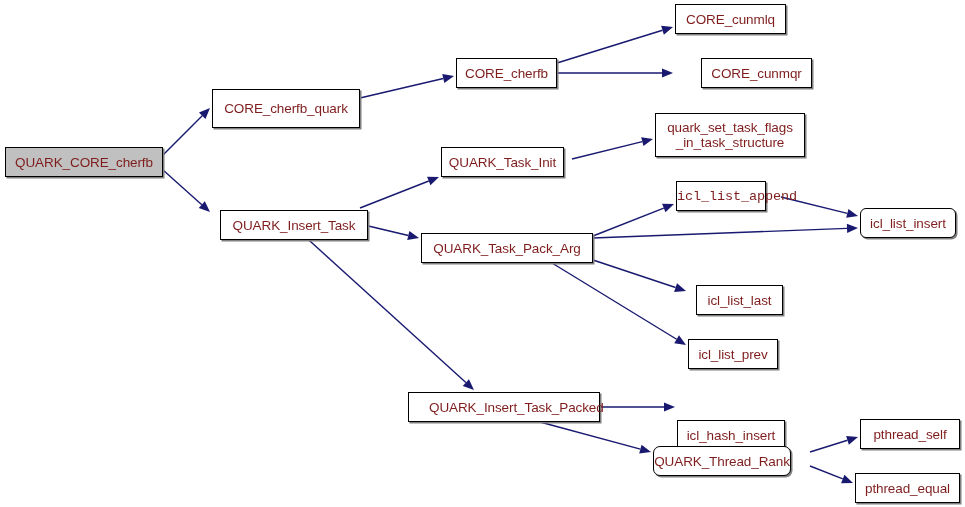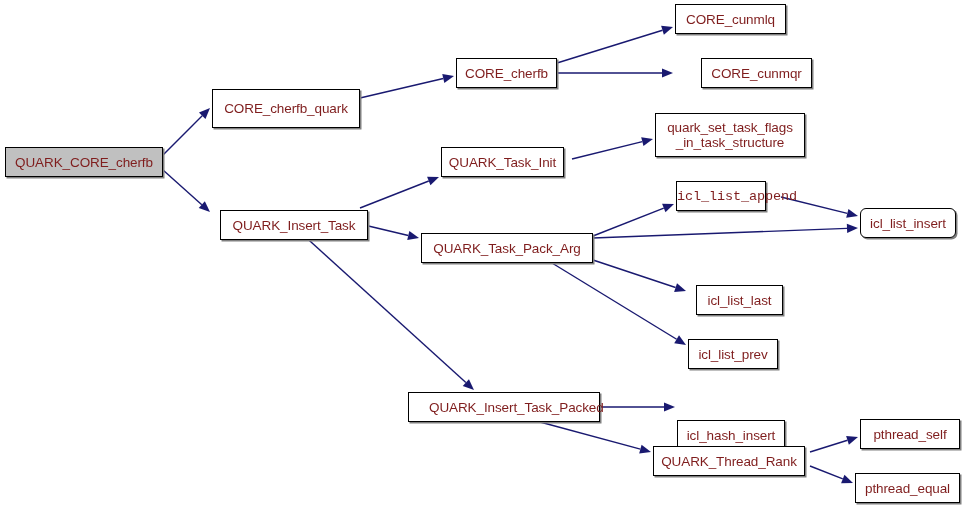--- a/index.html
+++ b/index.html
@@ -135,16 +135,16 @@
     <div class="node" style="left: 441px; top: 147px; width: 123px; height: 30px;"><span class="node-label">QUARK_Task_Init</span></div>
     <div class="node" style="left: 655px; top: 113px; width: 150px; height: 44px;"><span class="node-label">quark_set_task_flags
 _in_task_structure</span></div>
     <div class="node" style="left: 421px; top: 233px; width: 172px; height: 30px;"><span class="node-label">QUARK_Task_Pack_Arg</span></div>
     <div class="node" style="left: 676px; top: 181px; width: 90px; height: 30px; font-family: Liberation Mono, monospace;"><span class="node-label">icl_list_append</span></div>
     <div class="node" style="left: 860px; top: 208px; width: 96px; height: 30px; border-radius: 6px;"><span class="node-label">icl_list_insert</span></div>
     <div class="node" style="left: 688px; top: 285px; width: 87px; height: 30px; margin-left: 8px;"><span class="node-label">icl_list_last</span></div>
     <div class="node" style="left: 688px; top: 339px; width: 90px; height: 30px;"><span class="node-label">icl_list_prev</span></div>
     <div class="node" style="left: 408px; top: 392px; width: 192px; height: 30px; padding-left: 20px;"><span class="node-label">QUARK_Insert_Task_Packed</span></div>
     <div class="node" style="left: 677px; top: 384px; width: 108px; height: 30px; margin-top: 36px;"><span class="node-label">icl_hash_insert</span></div>
-    <div class="node" style="left: 653px; top: 446px; width: 152px; height: 30px;"><span class="node-label">QUARK_Thread_Rank</span></div>
+    <div class="node" style="left: 653px; top: 446px; width: 138px; height: 30px; border-radius: 7px;"><span class="node-label">QUARK_Thread_Rank</span></div>
     <div class="node" style="left: 860px; top: 419px; width: 100px; height: 30px;"><span class="node-label">pthread_self</span></div>
     <div class="node" style="left: 855px; top: 473px; width: 105px; height: 30px;"><span class="node-label">pthread_equal</span></div>
   </div>
 
 </body></html>

